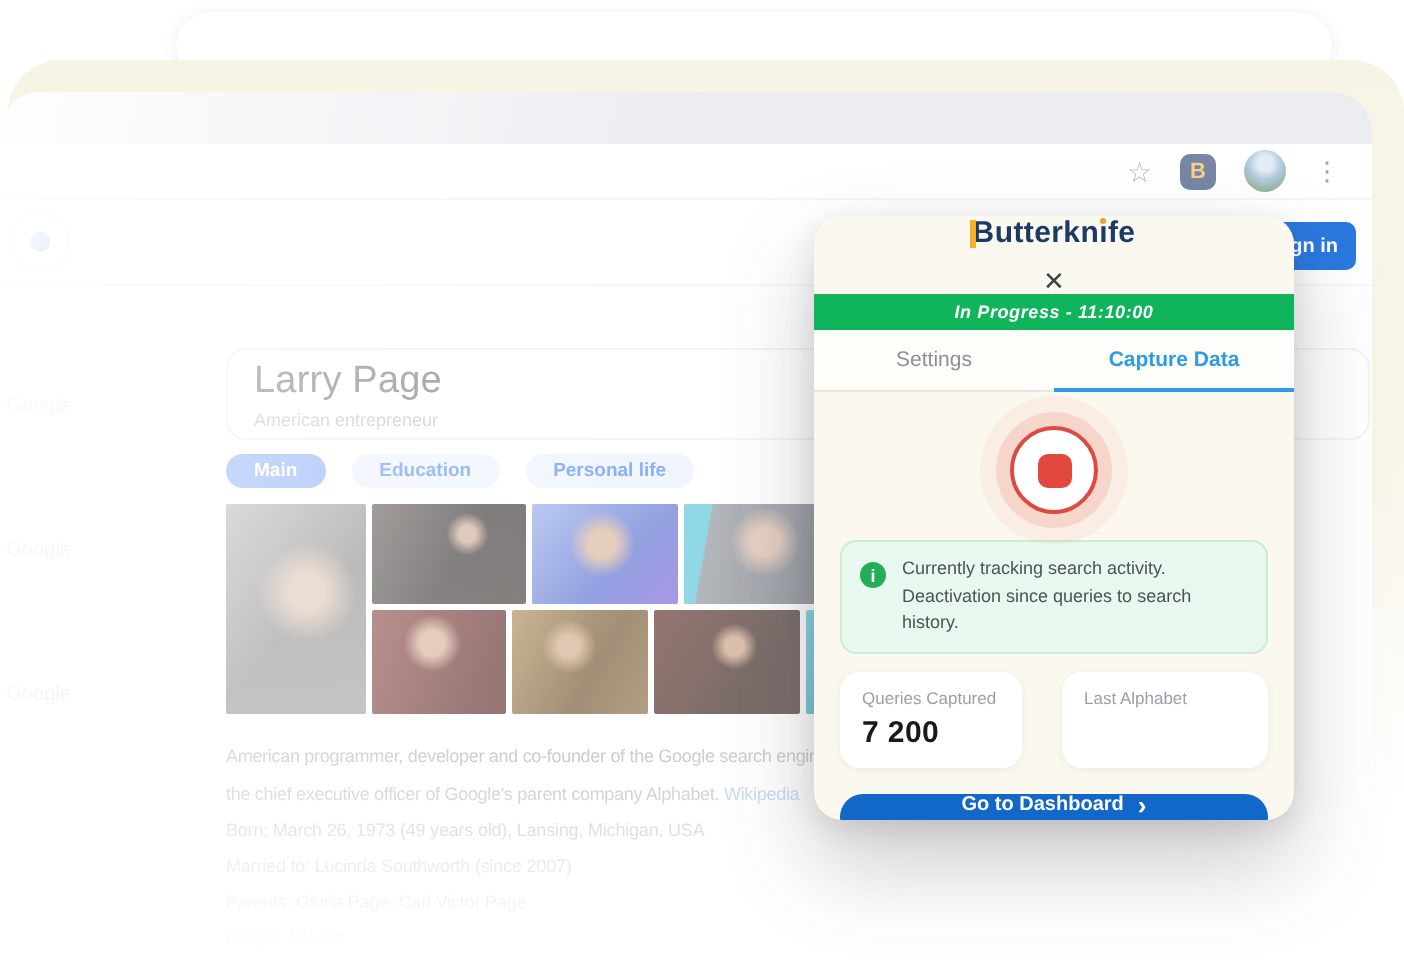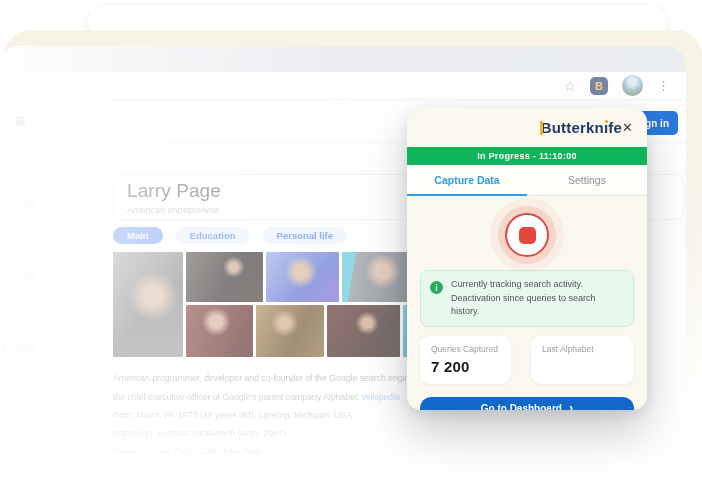--- a/index.html
+++ b/index.html
@@ -89,29 +89,29 @@
       rgba(255,255,255,.34) 45%, rgba(255,255,255,.42) 100%); }
 
   .signin { position:absolute; left:601px; top:111px; width:77px; height:24px; border-radius:5px;
     background:#2979e0; color:#fff; font-size:10px; font-weight:bold; display:flex; align-items:center;
     justify-content:flex-end; padding-right:9px; z-index:4; }
 
   
   .popup { position:absolute; left:407px; top:108px; width:240px; height:302px; border-radius:14px;
     background:#faf8ef; overflow:hidden; z-index:10;
     box-shadow:0 22px 45px rgba(70,70,80,.28), 0 4px 14px rgba(0,0,0,.10); }
-  .popup-header { height:39px; display:flex; align-items:center; justify-content:flex-end; padding:0 14px; }
+  .popup-header { height:39px; display:flex; align-items:center; justify-content:space-between; padding:0 14px;flex-direction:column; }
   .logo { position:relative; font-size:15px; font-weight:bold; color:#1d3a66; letter-spacing:.2px; }
   .logo-bar { position:absolute; left:-1px; top:2px; width:3px; height:14px; background:#f3b229; }
   .logo-i { position:relative; }
   .i-dot { position:absolute; left:50%; top:1px; width:3px; height:3px; margin-left:-1.5px;
     border-radius:50%; background:#f0a028; }
   .popup-close { font-size:13px; color:#3f4246; line-height:1; cursor:default; }
   .status-bar { height:18px; background:#10b45a; color:#fff; font-size:9px; font-weight:bold;
-    letter-spacing:.3px; display:flex; align-items:center; justify-content:center; }
+    letter-spacing:.3px; display:flex; align-items:center; justify-content:center;font-style:italic; }
   .tabs { display:flex; height:31px; background:#fdfdfa; border-bottom:1px solid #e7e7e0; }
   .tab { flex:1; display:flex; align-items:center; justify-content:center; font-size:10.5px;
     color:#8b9099; position:relative; }
   .tab.active { color:#2e9be4; font-weight:bold; }
   .tab.active::after { content:""; position:absolute; left:0; right:0; bottom:-1px; height:2px; background:#2e9be4; }
   .popup-body { padding:8px 13px 0; }
   .record-wrap { display:flex; justify-content:center; padding:9px 0 13px; }
   .record-btn { width:44px; height:44px; border-radius:50%; background:#fff; border:2px solid #dc4b41;
     display:flex; align-items:center; justify-content:center;
     box-shadow:0 0 0 7px rgba(236,118,106,.20), 0 0 0 15px rgba(236,118,106,.08); }
@@ -120,21 +120,21 @@
     border-radius:8px; padding:7px 9px; margin-bottom:9px; }
   .info-icon { flex:none; width:13px; height:13px; border-radius:50%; background:#25ad5c; color:#fff;
     font-size:9px; font-weight:bold; display:flex; align-items:center; justify-content:center; margin-top:3px; }
   .info-text { font-size:9px; color:#4d5257; line-height:13.5px; }
   .stats-row { display:flex; gap:20px; margin-bottom:13px;justify-content:center; }
   .stat-card { background:#fff; border-radius:10px; padding:8px 11px 9px; box-shadow:0 1px 4px rgba(0,0,0,.06); }
   .stat-card.c0 { flex:0.92; } .stat-card.c1 { flex:1.08; }
   .stat-label { font-size:8.5px; color:#9aa0a6; margin-bottom:4px; }
   .stat-value { font-size:15px; font-weight:bold; color:#17191c; letter-spacing:.2px; }
   .dash-btn { height:23px; border-radius:12px; background:#1168c8; color:#fff; display:flex;
-    align-items:center; justify-content:center; gap:7px; font-size:10px; font-weight:bold; }
+    justify-content:center; gap:7px; font-size:10px; font-weight:bold; }
   .dash-chevron { font-size:13px; line-height:1; margin-top:-1px; }
 </style>
 </head>
 <body>
 
 <div class="stage">
 
   <div class="topbar-ghost"></div>
   <div class="backdrop"></div>
 
@@ -202,22 +202,22 @@
 
   <div class="popup">
     <div class="popup-header">
       <span class="logo">
         <span class="logo-bar"></span><span>Butterkn</span><span class="logo-i"><span class="i-dot"></span><span>ı</span></span><span>fe</span>
       </span>
       <span class="popup-close">✕</span>
     </div>
     <div class="status-bar">In Progress - 11:10:00</div>
     <div class="tabs">
+      <div class="tab">Settings</div>
       <div class="tab active">Capture Data</div>
-      <div class="tab">Settings</div>
     </div>
     <div class="popup-body">
       <div class="record-wrap">
         <div class="record-btn">
           <div class="record-square"></div>
         </div>
       </div>
       <div class="info-box">
         <span class="info-icon">i</span>
         <div class="info-text">

